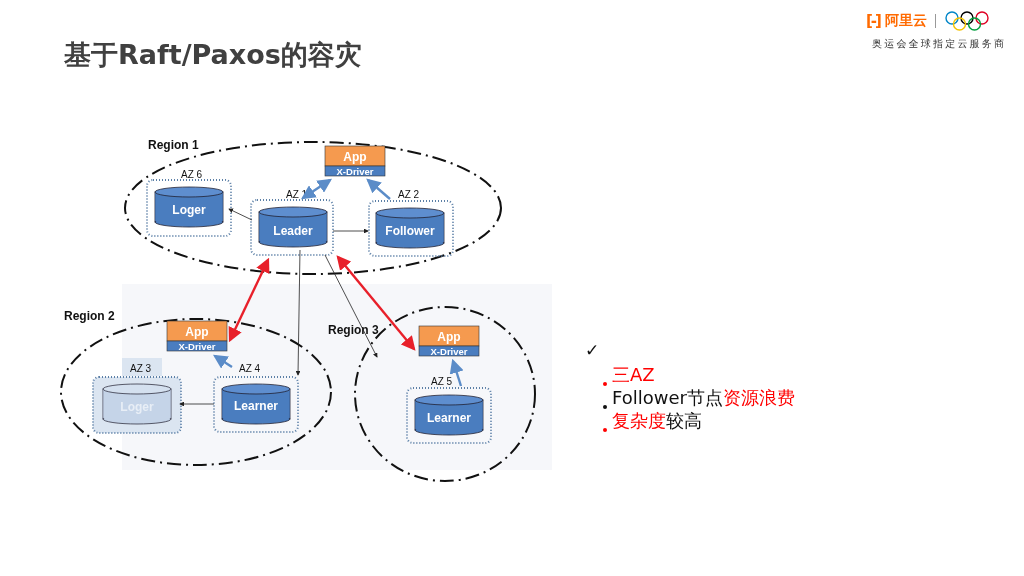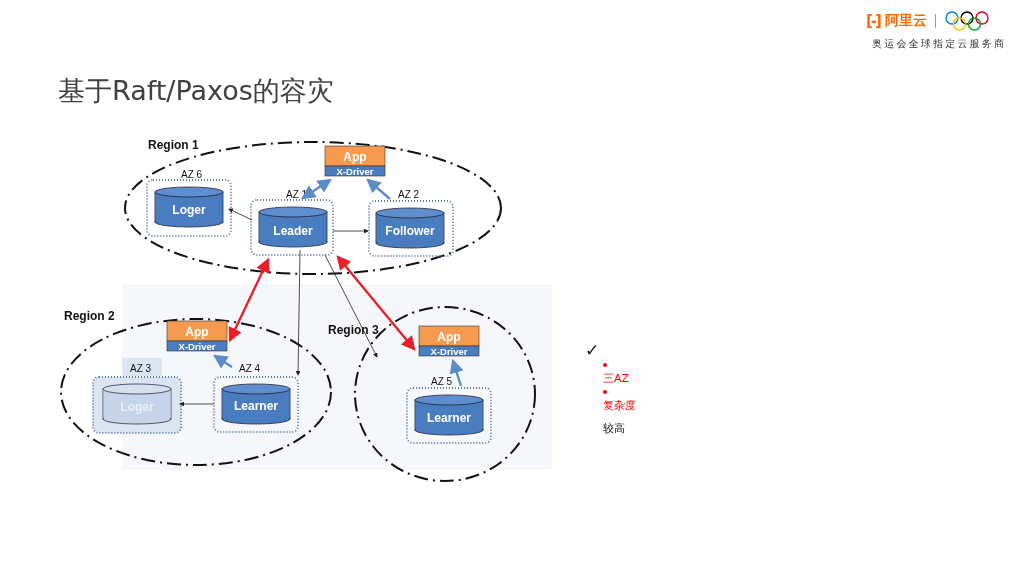--- a/index.html
+++ b/index.html
@@ -1,32 +1,32 @@
 <!DOCTYPE html>
 <html><head>
 <meta charset="utf-8">
 <style>
   html, body { margin:0; padding:0; }
   body { width:1024px; height:576px; background:#ffffff; position:relative; overflow:hidden;
          font-family:"DejaVu Sans", "Liberation Sans", sans-serif; }
-  .title { position:absolute; left:58px; top:37px; font-size:27px; font-weight:normal; color:#404040;
-           letter-spacing:0px; font-family:"DejaVu Sans", sans-serif;margin-top:36px; }
+  .title { position:absolute; left:64px; top:37px; font-size:27px; font-weight:bold; color:#404040;
+           letter-spacing:0px; font-family:"DejaVu Sans", sans-serif; }
   .brand { position:absolute; left:866px; top:10px; width:150px; height:40px; }
   .brand-row { display:flex; align-items:center; height:22px; }
   .brand-logo { color:#ff6a00; font-weight:bold; font-size:14px; display:flex; align-items:center; }
   .brand-bracket { font-size:15px; font-weight:bold; color:#ff6a00; letter-spacing:-2px; margin-right:5px; }
   .brand-sep { width:1px; height:14px; background:#999; margin:0 8px; }
   .brand-sub { font-size:10px; color:#333; letter-spacing:2.2px; margin-top:5px; margin-left:6px; white-space:nowrap;font-family:Liberation Serif, serif; }
   .diagram { position:absolute; left:50px; top:128px; width:520px; height:350px; }
   .diagram-bg { position:absolute; left:122px; top:284px; width:430px; height:186px; background:#f6f7fa; }
   .bullets { position:absolute; left:585px; top:340px; }
   .bullet-head { font-size:19px; color:#111; display:flex; align-items:center; font-family:"DejaVu Sans", sans-serif; }
   .check { font-size:17px; margin-right:8px; }
   .sub-list { margin:3px 0 0 18px; padding:0; list-style:none; }
-  .sub-list li { font-size:11px; color:#111; line-height:23px; display:flex; align-items:flex-start; white-space:nowrap;flex-direction:column; }
+  .sub-list li { font-size:18px; color:#111; line-height:23px; display:flex; align-items:flex-end; white-space:nowrap; }
   .dot { width:4px; height:4px; border-radius:50%; background:#111; display:inline-block; margin-right:5px; }
   .dot.red { background:#ff0000; }
   .red { color:#ff0000; }
   svg text { font-family:"Liberation Sans", "DejaVu Sans", sans-serif; }
 </style>
 </head>
 <body>
 
 <div class="title">基于Raft/Paxos的容灾</div>
 
@@ -177,18 +177,23 @@
 <div class="bullets">
   <div class="bullet-head">
     <span class="check">✓</span>
   </div>
   <ul class="sub-list">
     <li>
       <span class="dot red"></span>
       <span class="red">三AZ</span>
     </li>
     <li>
+      <span class="dot"></span>
+      <span>Follower节点</span>
+      <span class="red">资源浪费</span>
+    </li>
+    <li>
       <span class="dot red"></span>
       <span class="red">复杂度</span>
       <span>较高</span>
     </li>
   </ul>
 </div>
 
 </body></html>

